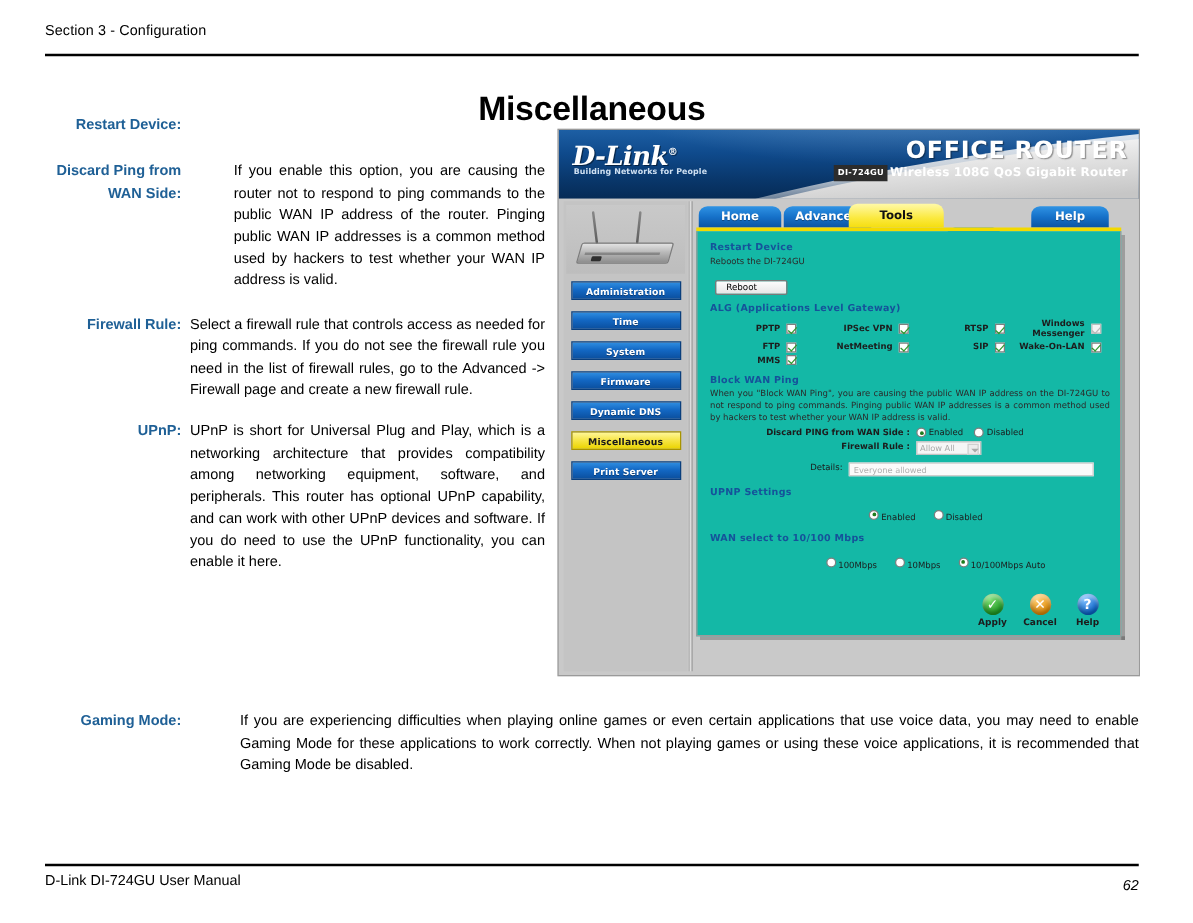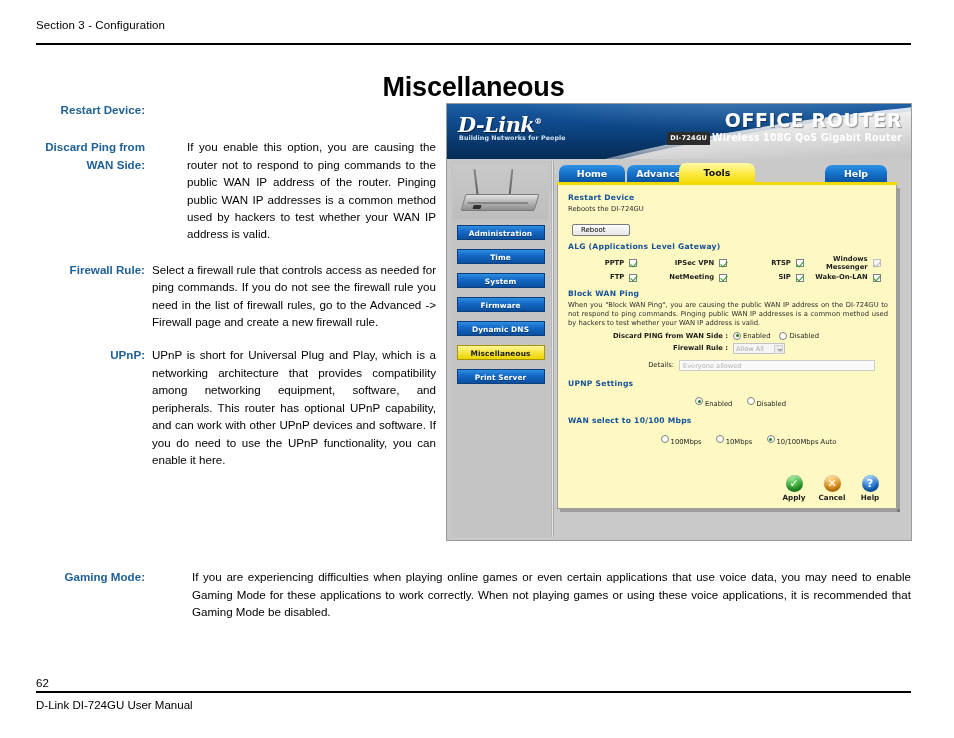--- a/index.html
+++ b/index.html
@@ -42,21 +42,21 @@
     text-align: center;
     font-size: 27px;
     font-weight: bold;
     letter-spacing: -0.2px;
     font-family: "Liberation Sans", sans-serif;
   }
 
   
   .deflist {
     position: absolute;
-    left: 36px; top: 101px;
+    left: 36px; top: 91px;
     width: 400px;
   }
   .defrow {
     display: flex;
     margin-bottom: 16px;
   }
   .defterm {
     width: 116px;
     flex: 0 0 116px;
     text-align: right;
@@ -94,23 +94,25 @@
     width: 875px; height: 2px;
     background: #000;
   }
   .footer-left {
     position: absolute;
     left: 36px; top: 699px;
     font-size: 11.5px;
   }
   .footer-right {
     position: absolute;
-    left: 36px; top: 677px;
+    left: 36px; top: 703px;
     width: 875px;
+    text-align: right;
     font-size: 11.5px;
+    font-style: italic;
   }
 
   
   .shot {
     position: absolute;
     left: 446px; top: 103px;
     width: 466px; height: 438px;
     background: #cfcfcf;
     border: 1px solid #9a9a9a;
     box-sizing: border-box;
@@ -327,21 +329,21 @@
     position: absolute;
     left: 0; top: 19px;
     width: 340px; height: 3px;
     background: #f3d900;
   }
 
   .panel {
     position: absolute;
     left: 0; top: 22px;
     width: 340px; height: 324px;
-    background: #fef9c3;
+    background: #14b8a6;
     border: 1px solid #9b9b9b;
     border-top: none;
     box-sizing: border-box;
     padding: 6px 8px;
   }
   .panel-shadow {
     position: absolute;
     left: 3px; top: 346px;
     width: 340px; height: 3px;
     background: rgba(0,0,0,.22);
@@ -440,21 +442,21 @@
   .radio-label {
     font-size: 6.8px;
     color: #1c1c1c;
     margin-right: 9px;
     white-space: nowrap;
     display: inline-block;
   }
 
   .field-row {
     display: flex;
-    align-items: center;
+    align-items: flex-start;
     margin: 3px 0;
     font-size: 6.8px;
   }
   .field-lbl {
     font-weight: bold;
     color: #1c1c1c;
     text-align: right;
     padding-right: 5px;
     white-space: nowrap;
   }
@@ -640,20 +642,25 @@
             <tr>
               <td class="alg-lbl">FTP</td>
               <td class="alg-box"><span class="cb checked"></span></td>
               <td class="alg-lbl">NetMeeting</td>
               <td class="alg-box"><span class="cb checked"></span></td>
               <td class="alg-lbl">SIP</td>
               <td class="alg-box"><span class="cb checked"></span></td>
               <td class="alg-lbl">Wake-On-LAN</td>
               <td class="alg-box"><span class="cb checked"></span></td>
             </tr>
+            <tr>
+              <td class="alg-lbl">MMS</td>
+              <td class="alg-box"><span class="cb checked"></span></td>
+              <td colspan="6"></td>
+            </tr>
           </tbody>
             </table>
 
           <div class="sec-title" style="margin-top:6px;">Block WAN Ping</div>
           <div class="sec-text" style="text-align:justify;">When you "Block WAN Ping", you are causing the public WAN IP address on the DI-724GU to not respond to ping commands. Pinging public WAN IP addresses is a common method used by hackers to test whether your WAN IP address is valid.</div>
 
           <div class="field-row">
             <div class="field-lbl" style="width:162px;">Discard PING from WAN Side :</div>
             <span class="rd on"></span>
               <span class="radio-label">Enabled</span>

